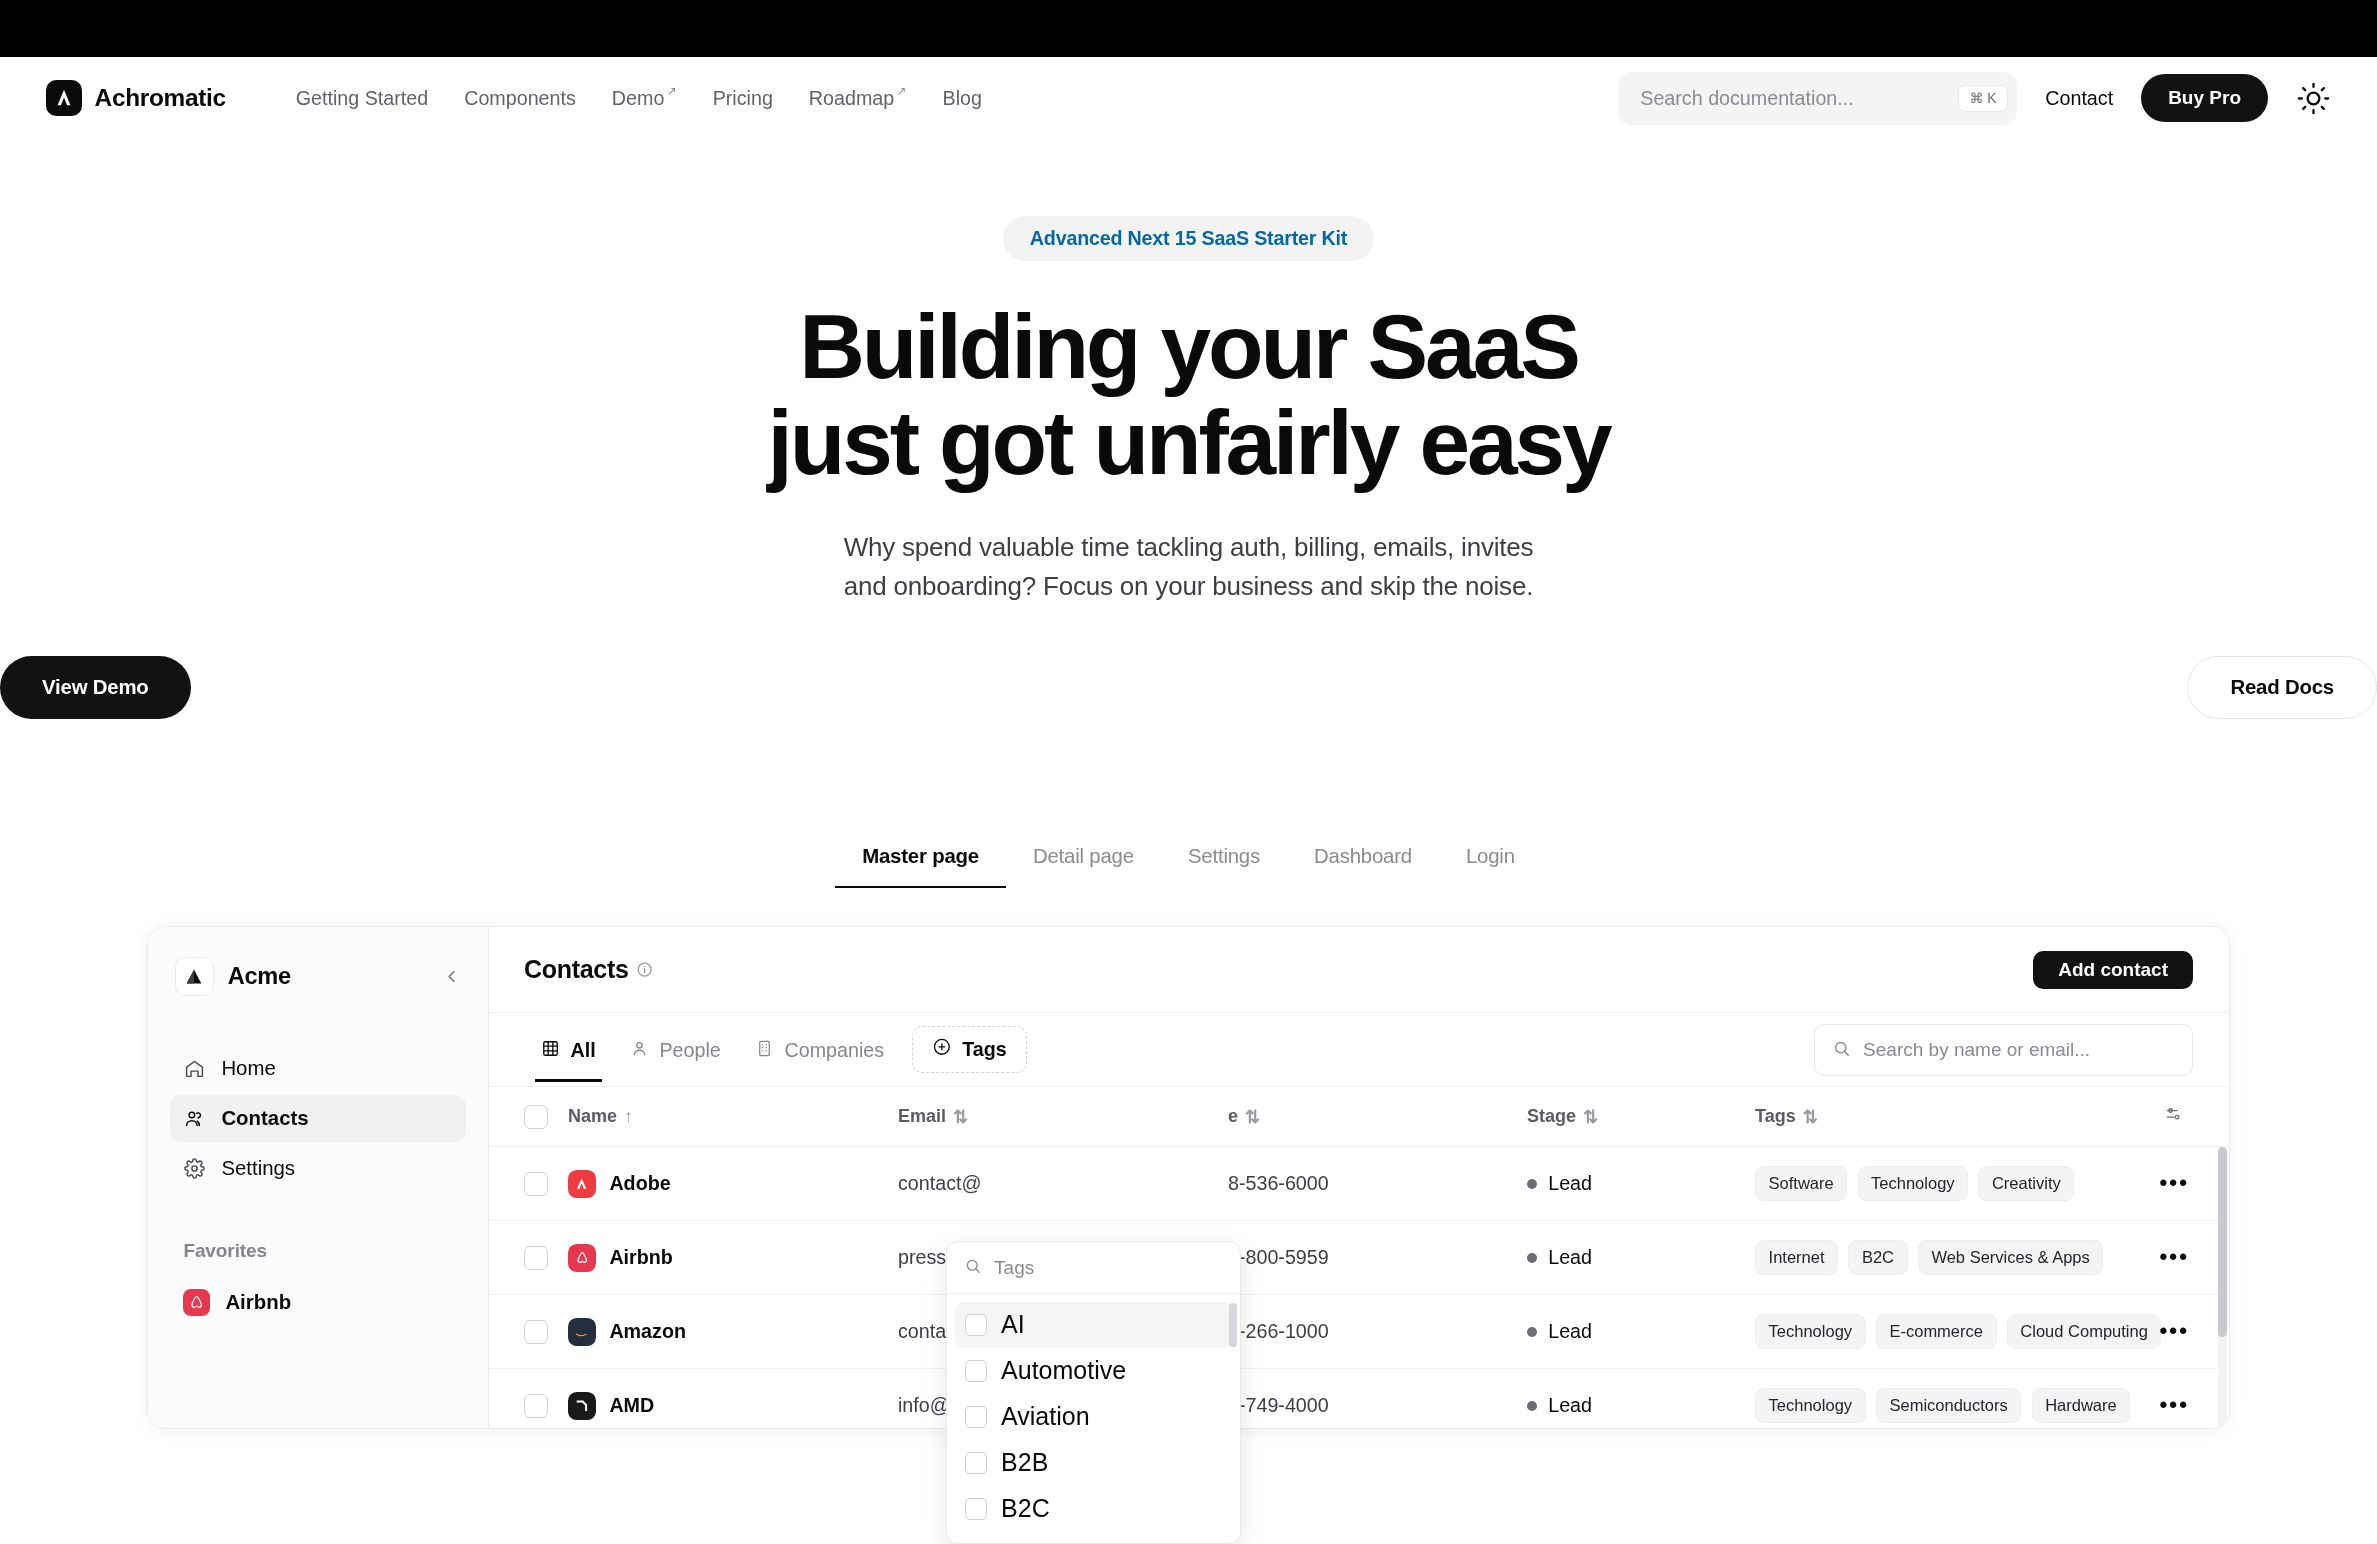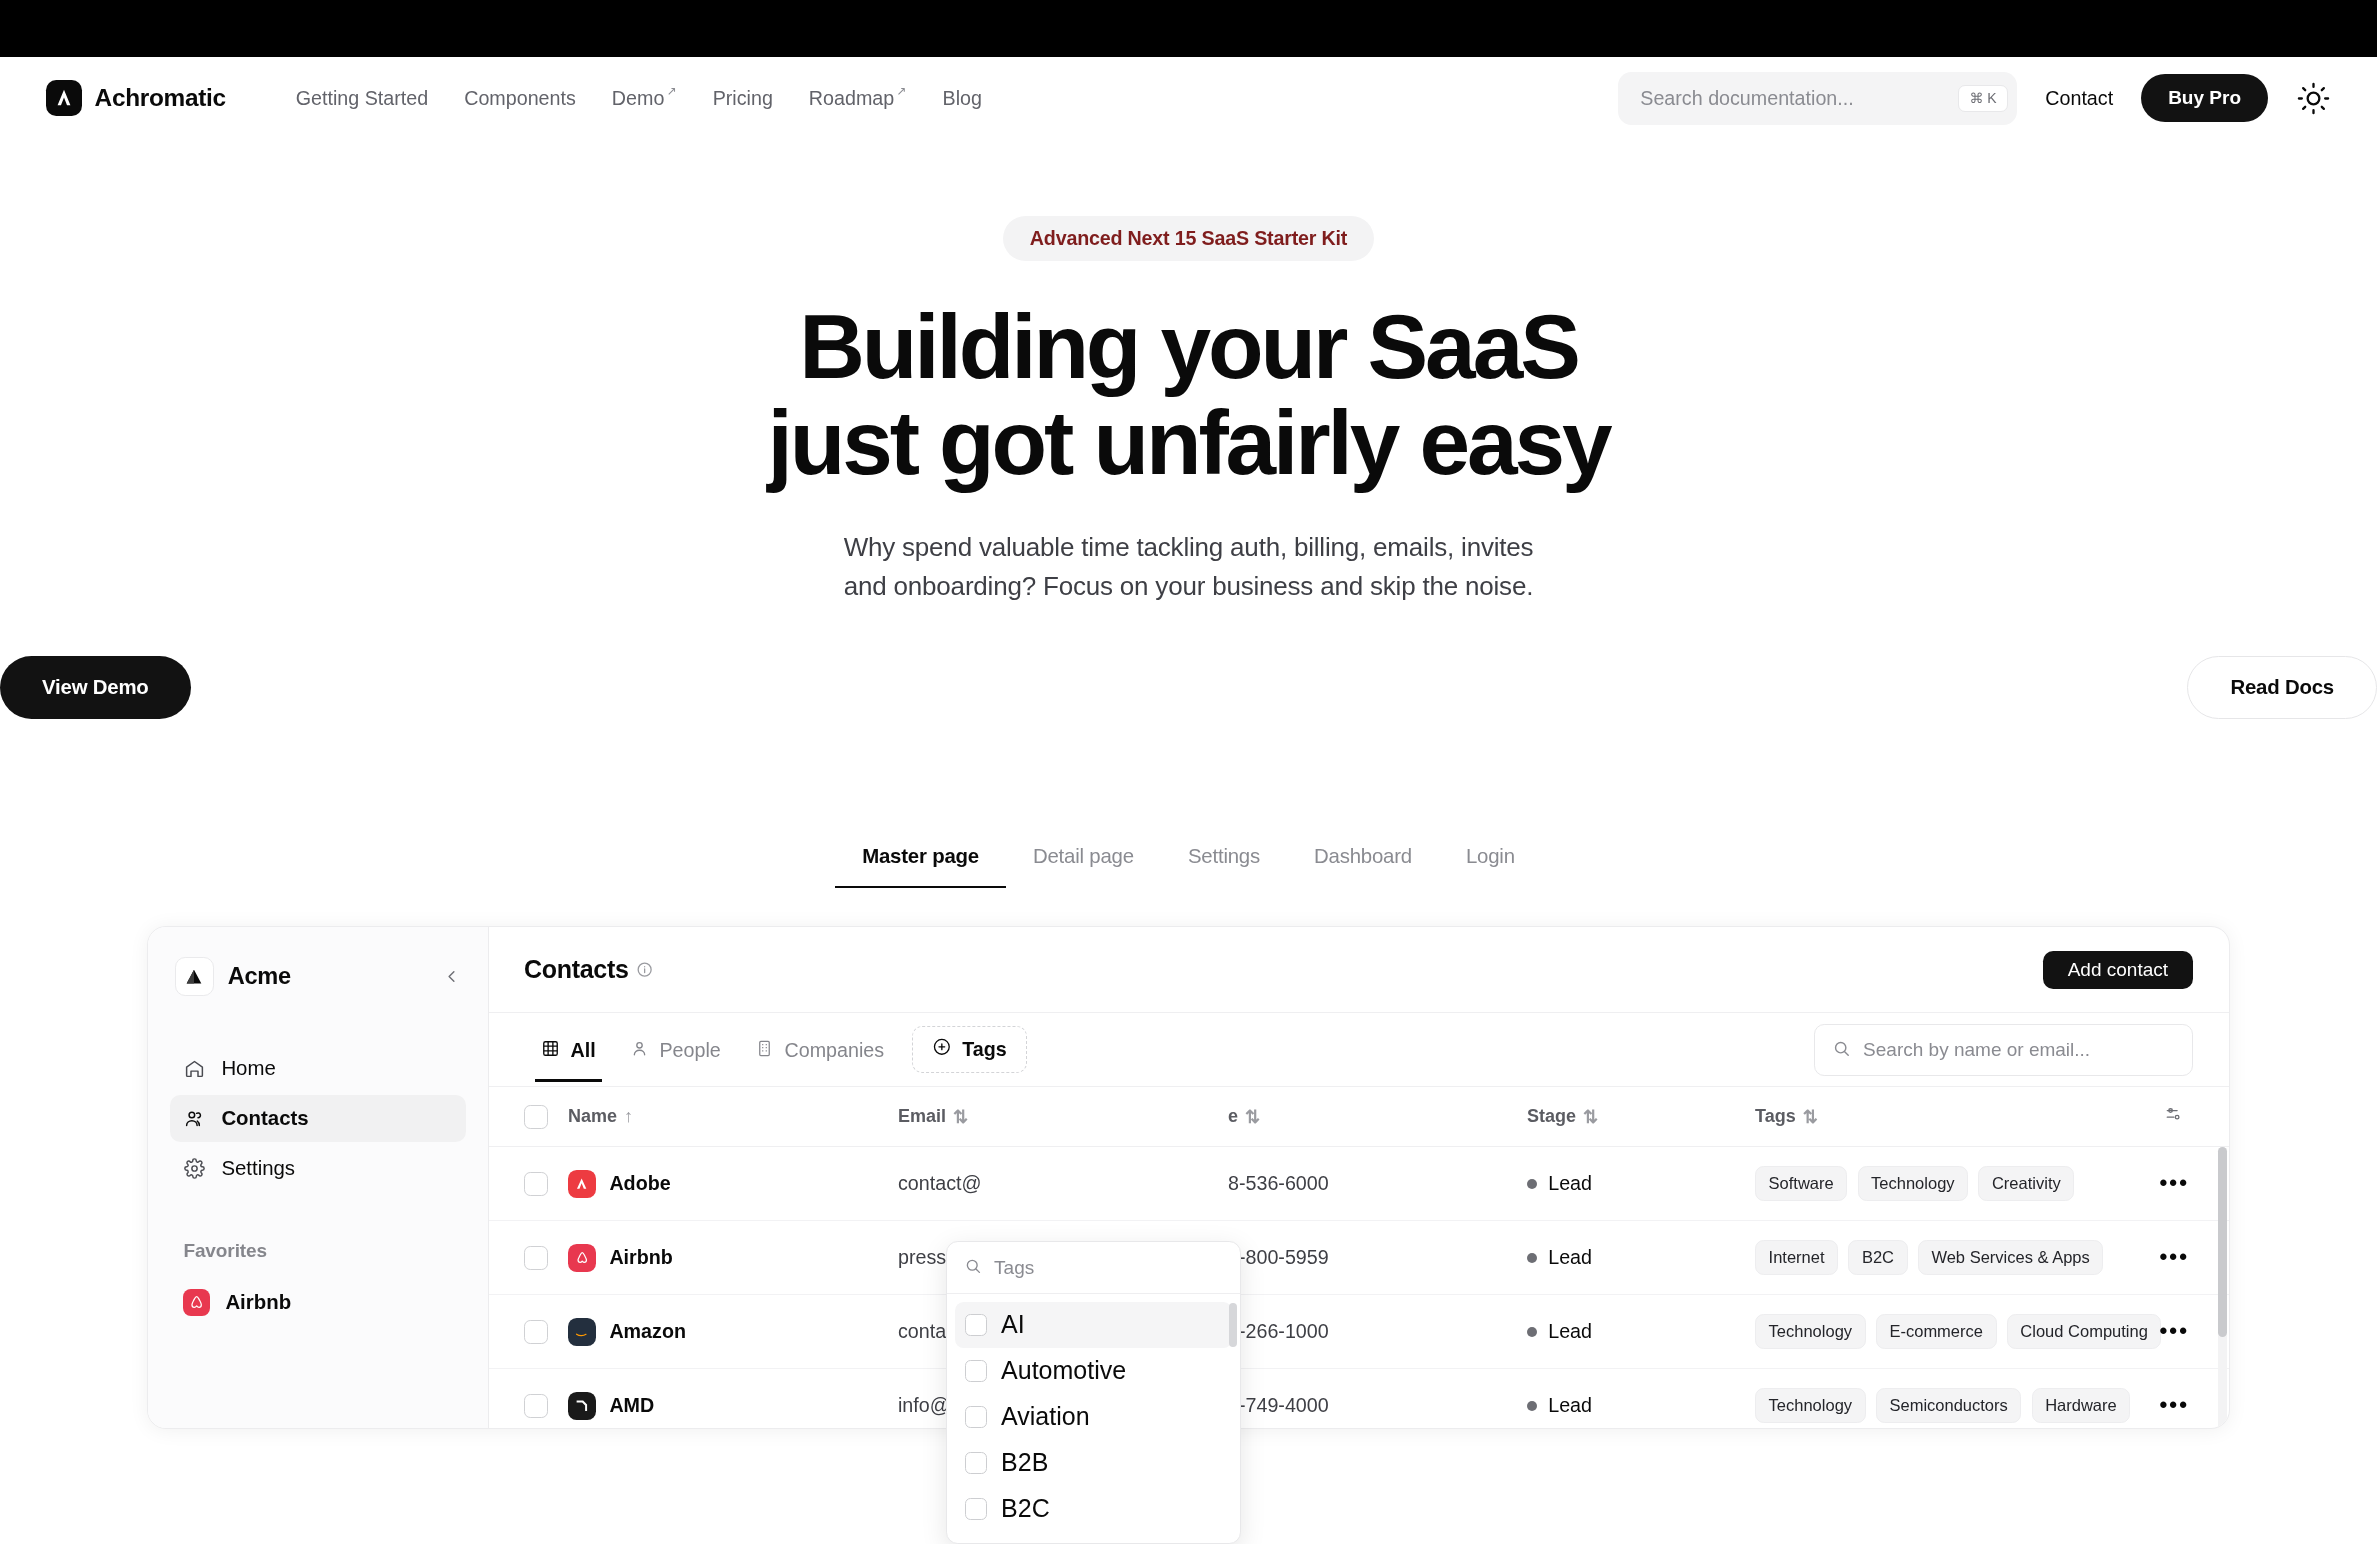--- a/index.html
+++ b/index.html
@@ -61,21 +61,21 @@
     background: #121212; color: #ffffff; font-size: 19px; font-weight: 700;
     border-radius: 785px; padding: 13.4px 27px; border: none; cursor: pointer;
     font-family: inherit;
   }
   .sun { width: 35px; height: 35px; cursor: pointer; }
 
   
   .hero { text-align: center; padding-top: 77px; }
   .pill {
     display: inline-block; background: #f3f3f4; border-radius: 785px;
-    font-size: 19.7px; font-weight: 700; color: #7f1d1d; padding: 11px 27px;
+    font-size: 19.7px; font-weight: 700; color: #0369a1; padding: 11px 27px;
     letter-spacing: -0.2px;
   }
   .h1 {
     font-size: 91px; font-weight: 800; letter-spacing: -3.1px; line-height: 1.06;
     margin-top: 38px; color: #0a0a0a;
   }
   .sub {
     font-size: 26px; color: #3e3f45; line-height: 1.52; margin-top: 36px;
     letter-spacing: -0.2px;
   }
@@ -140,21 +140,21 @@
   }
 
   
   .main { flex: 1; min-width: 0; display: flex; flex-direction: column; position:relative; }
   .main-head {
     height: 85px; display: flex; align-items: center; padding: 0 36px 0 35px;
   }
   .main-title { font-size: 25px; font-weight: 700; letter-spacing:-0.3px; display:flex; align-items:center; gap:7.9px; }
   .info-ic { color:#9a9ba0; display:flex; }
   .addbtn {
-    margin-left: auto; background: #121212; color:#fff; font-size: 19px; font-weight: 400;
+    margin-left: auto; background: #121212; color:#fff; font-size: 19px; font-weight: 700;
     border-radius: 10.2px; padding: 8px 25px; border: none; cursor: pointer; font-family: inherit;
   }
 
   .filters {
     height: 74px; border-top: 0.8px solid #efeff1; display: flex; align-items: center;
     padding: 0 36px 0 35px; gap: 0; position: relative;
   }
   .ftab {
     display: flex; align-items: center; gap: 10.2px; font-size: 19.7px; color:#85868c;
     padding: 20.4px 17.3px 19px; cursor: pointer; position: relative; white-space:nowrap;

